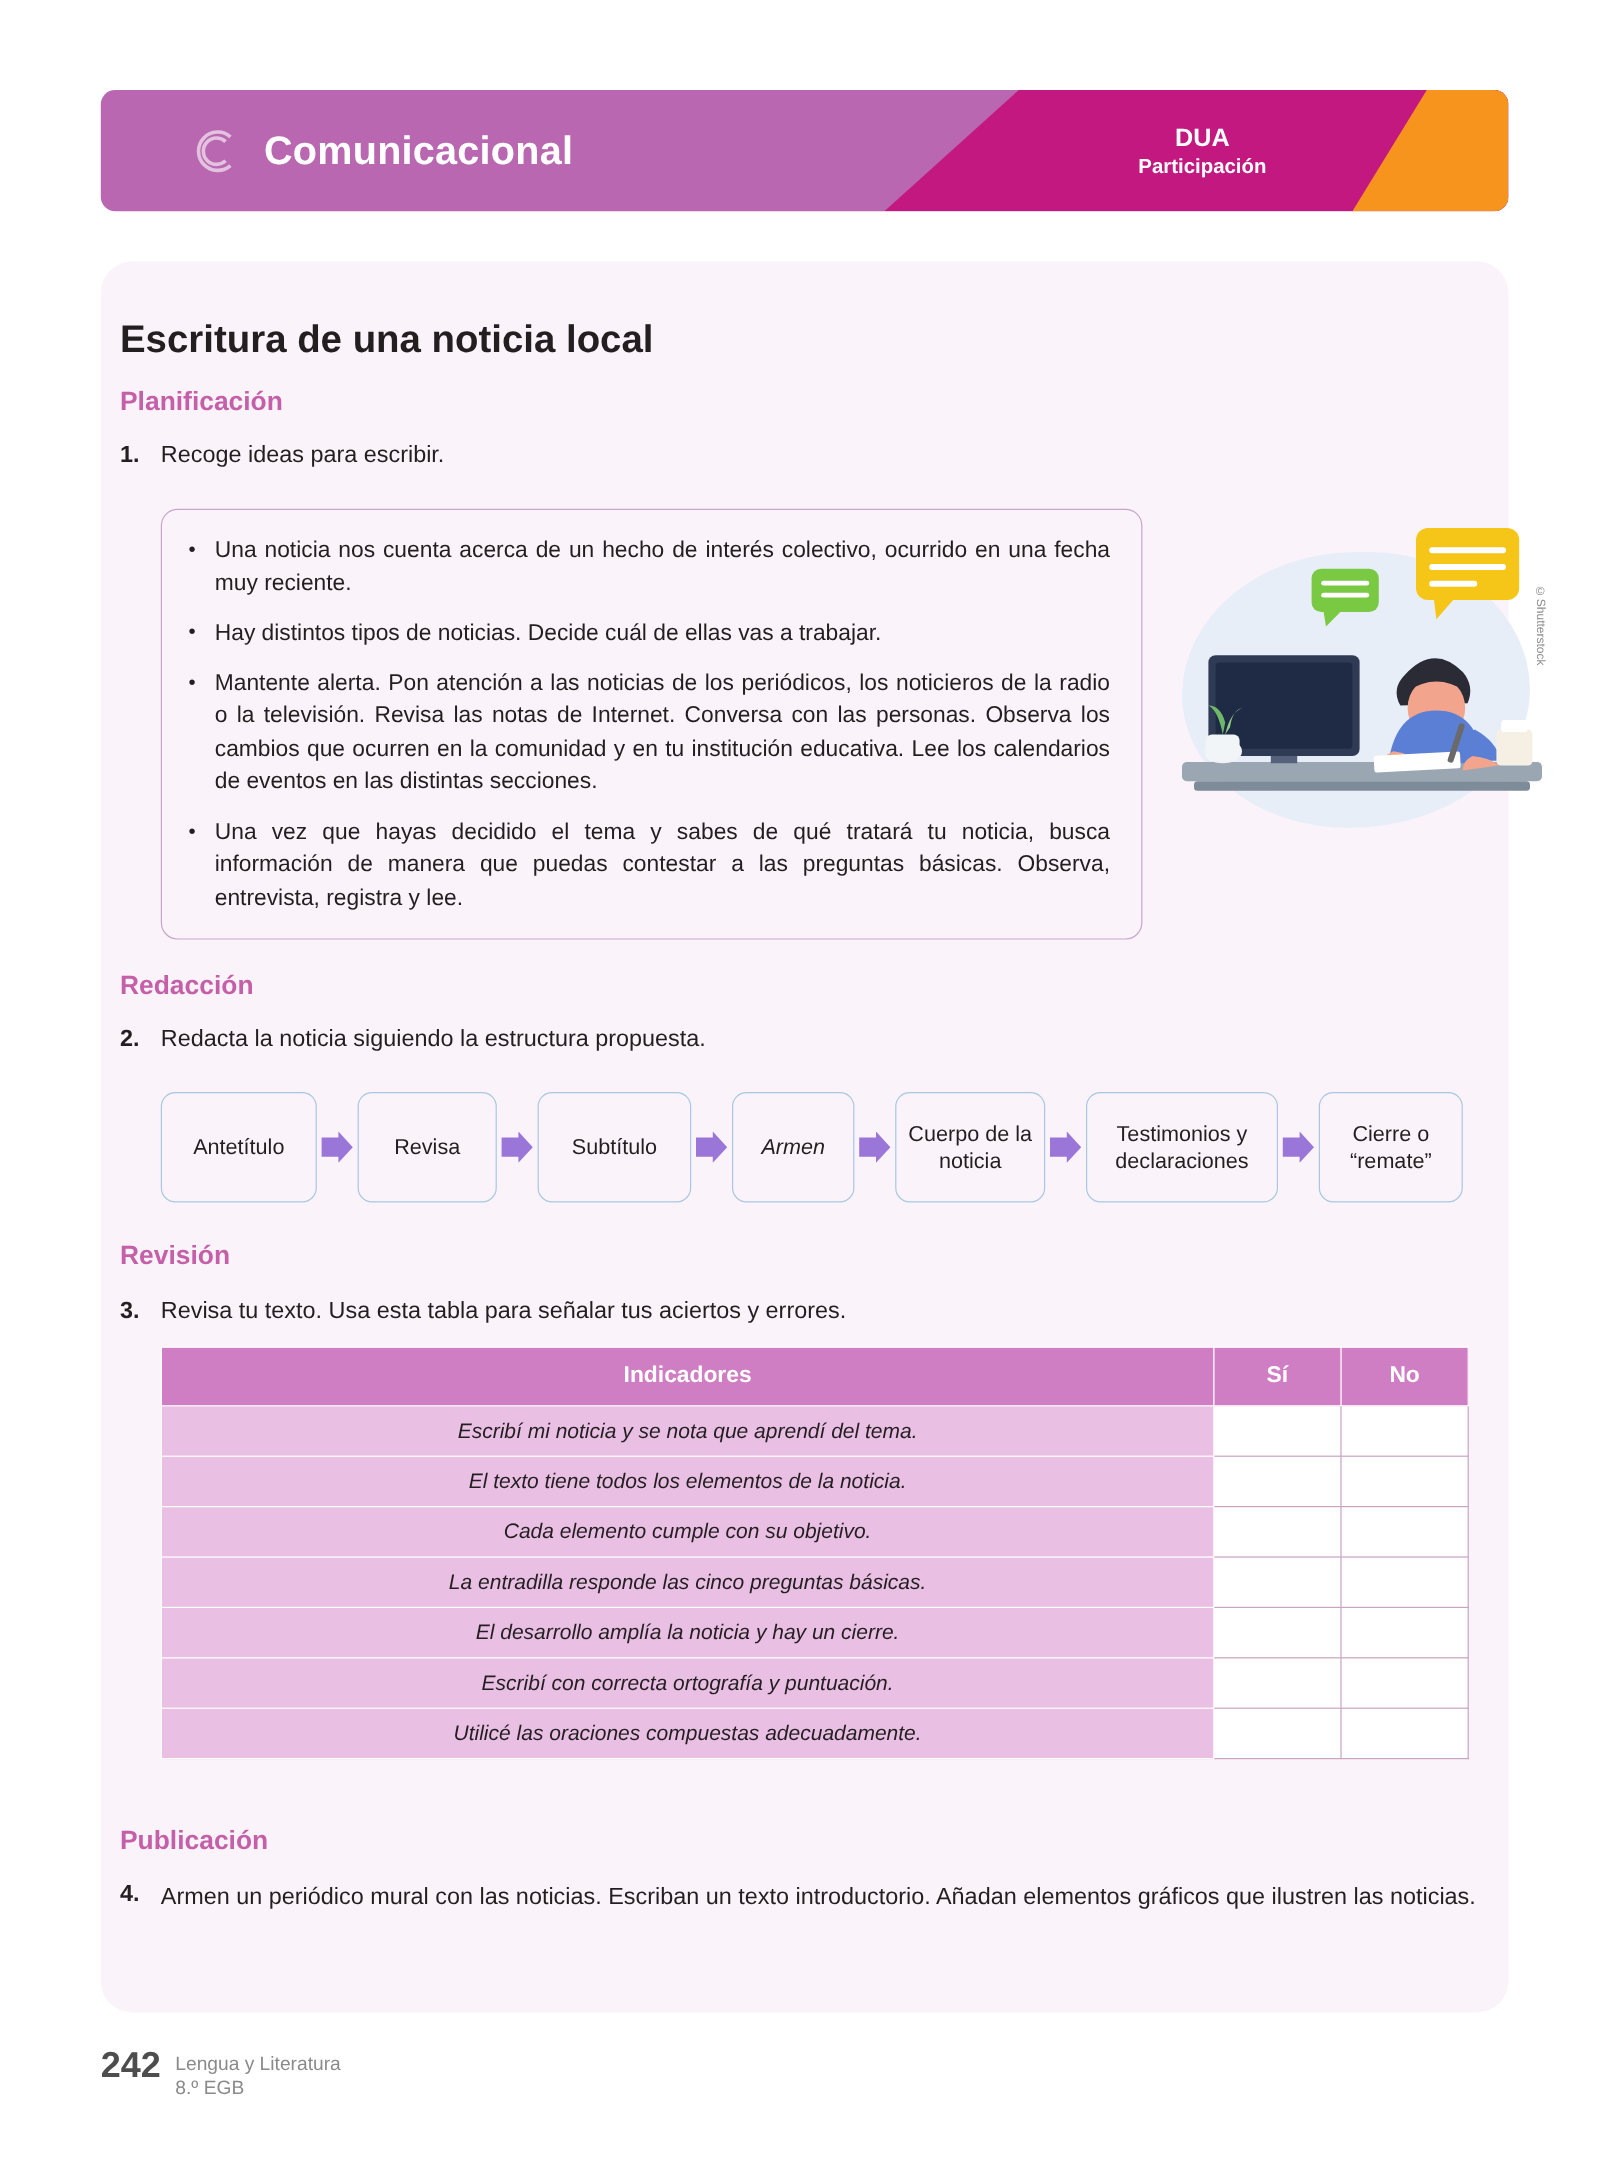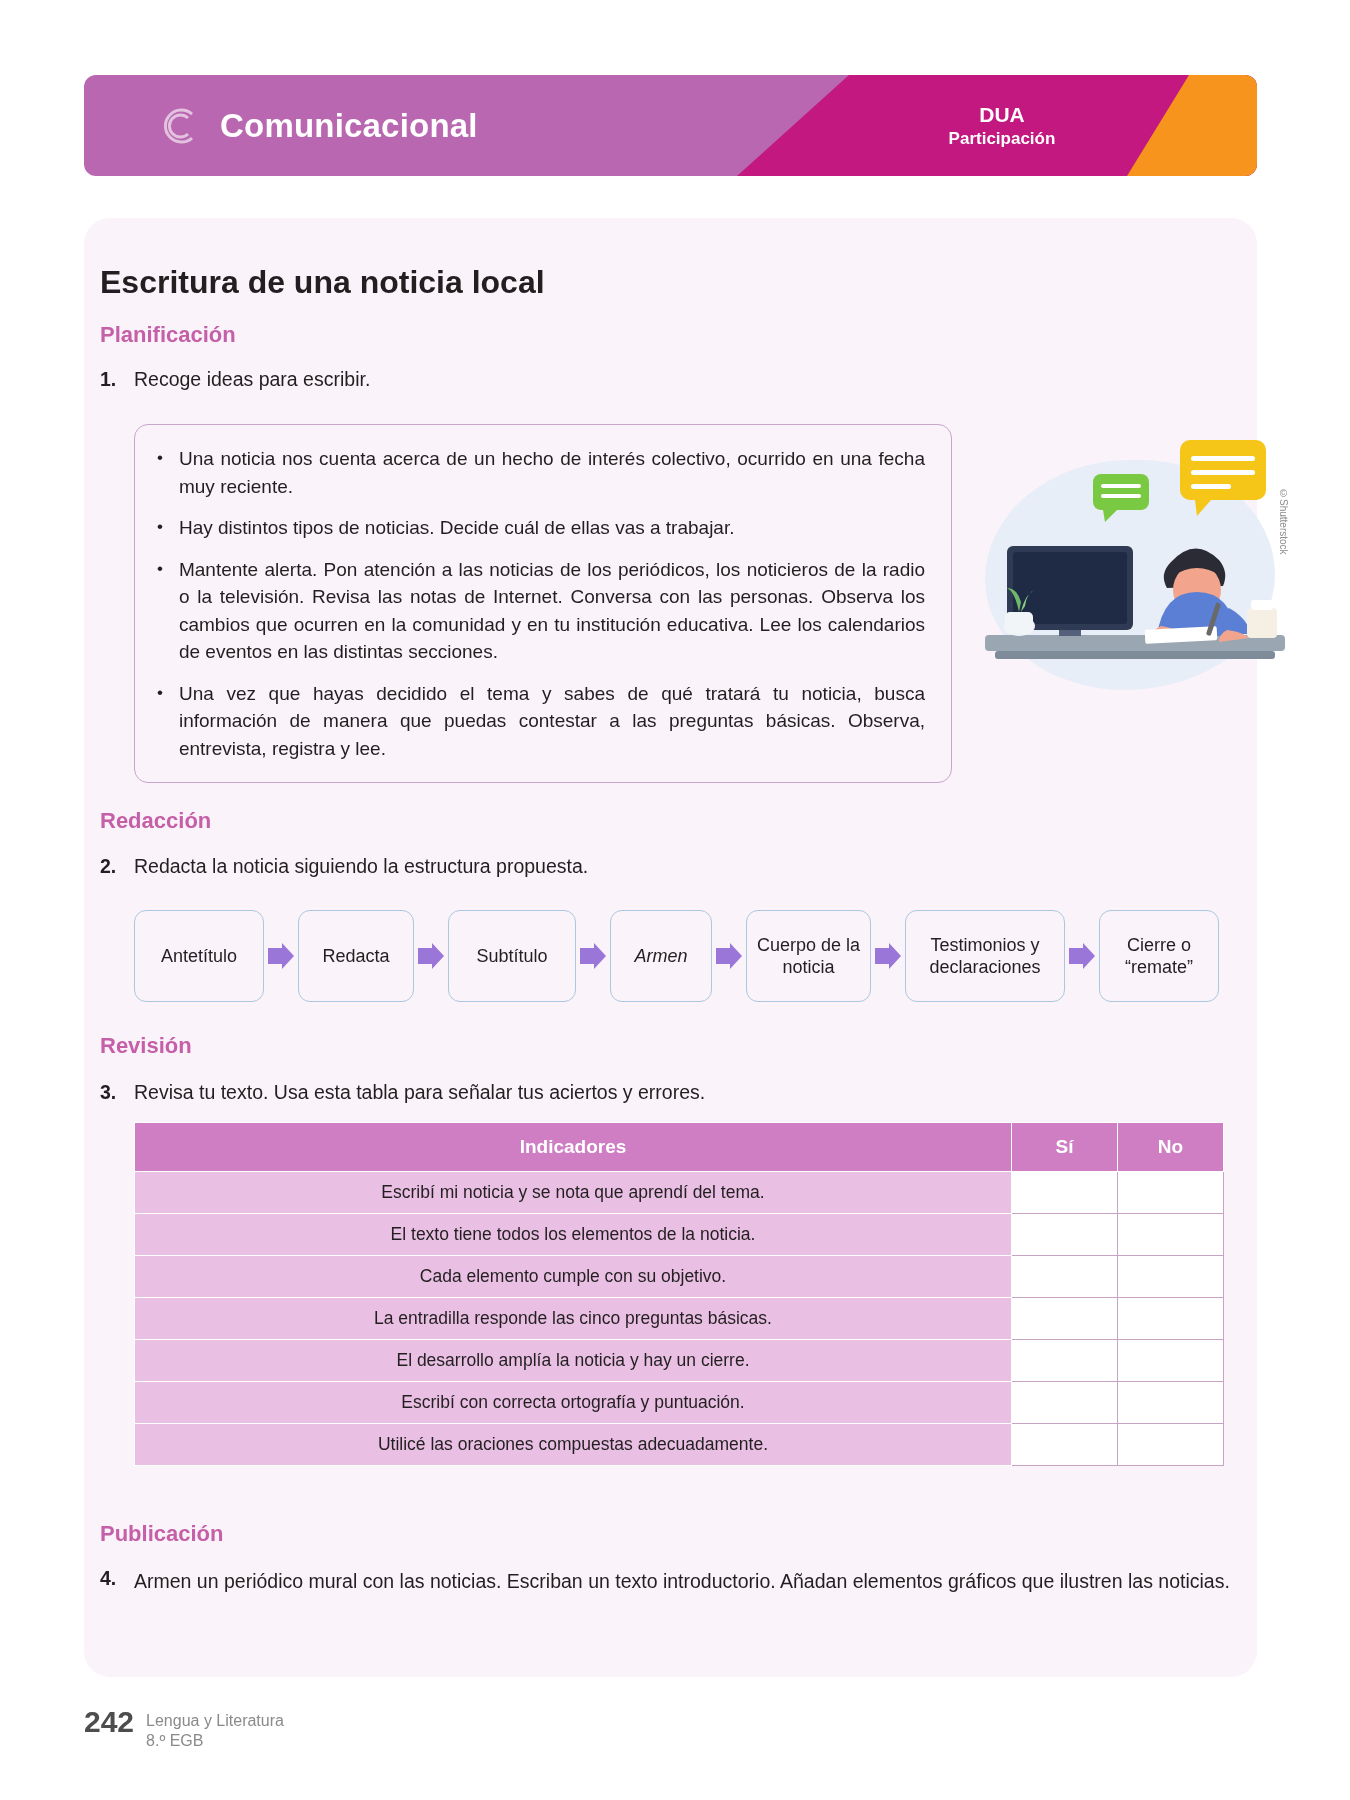--- a/index.html
+++ b/index.html
@@ -225,21 +225,21 @@
     color: #231f20;
   }
   .tbl thead th {
     background: #cf7ec3;
     color: #ffffff;
     font-size: 19px;
     font-weight: bold;
     padding: 13px 14px;
   }
   .tbl thead th.c { text-align: center; width: 106px; }
-  .tbl tbody td.ind { background: #e9bfe4; }
+  .tbl tbody td.ind { background: #e9bfe4; font-style: italic; }
   .tbl tbody td.mark { background: #ffffff; border: 1px solid #c8a3c4; width: 106px; }
 
   
   .footer {
     position: absolute;
     left: 84px;
     top: 1705px;
     display: flex;
     align-items: flex-start;
     gap: 12px;
@@ -363,21 +363,21 @@
     <span class="txt">Redacta la noticia siguiendo la estructura propuesta.</span>
   </div>
 
   <div class="flow">
     <div class="flow-box" style="width:130px">Antetítulo</div>
     <div class="arrow">
       <svg width="30" height="26" viewBox="0 0 30 26">
           <polygon points="2,5 16,5 16,0 28,13 16,26 16,21 2,21" fill="#9a76d8"></polygon>
         </svg>
     </div>
-    <div class="flow-box" style="width:116px">Redacta</div>
+    <div class="flow-box" style="width:116px">Revisa</div>
     <div class="arrow">
       <svg width="30" height="26" viewBox="0 0 30 26">
           <polygon points="2,5 16,5 16,0 28,13 16,26 16,21 2,21" fill="#9a76d8"></polygon>
         </svg>
     </div>
     <div class="flow-box" style="width:128px">Subtítulo</div>
     <div class="arrow">
       <svg width="30" height="26" viewBox="0 0 30 26">
           <polygon points="2,5 16,5 16,0 28,13 16,26 16,21 2,21" fill="#9a76d8"></polygon>
         </svg>

